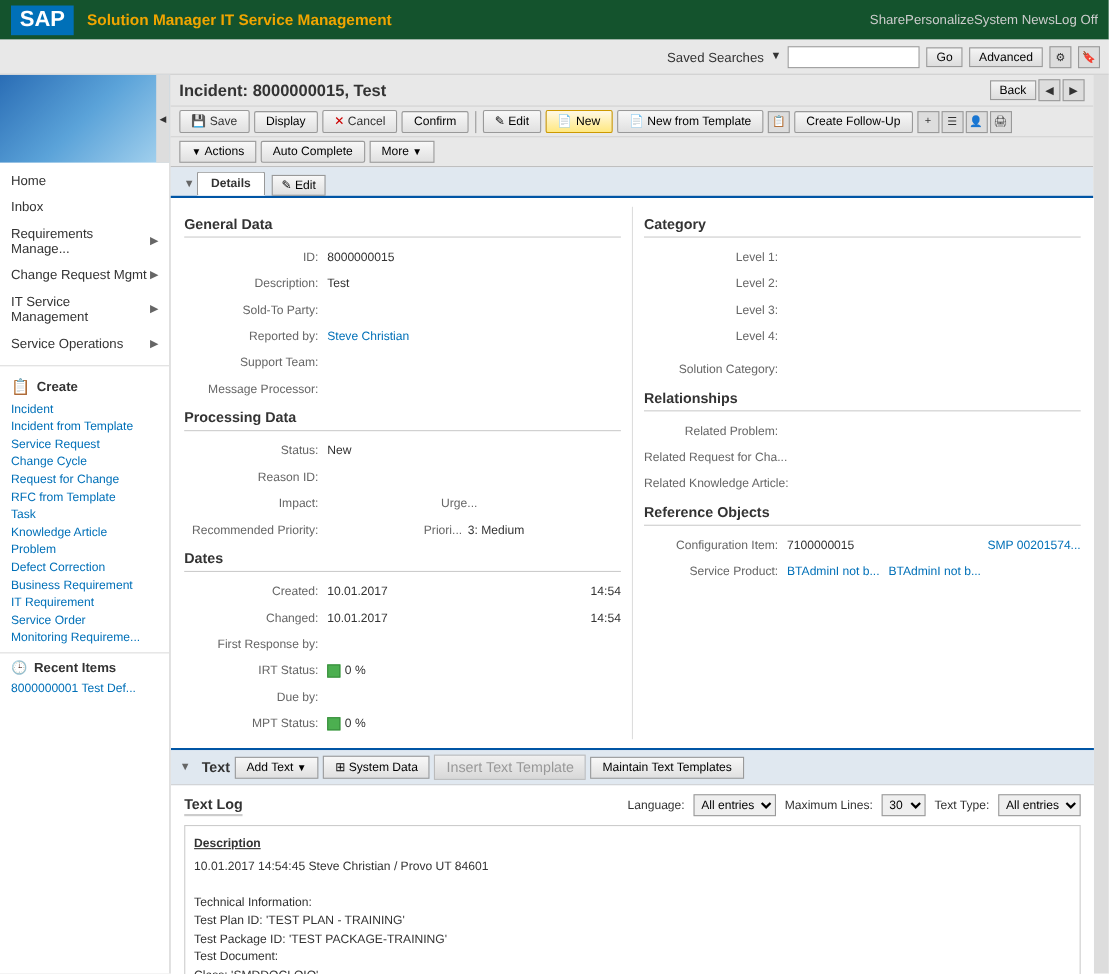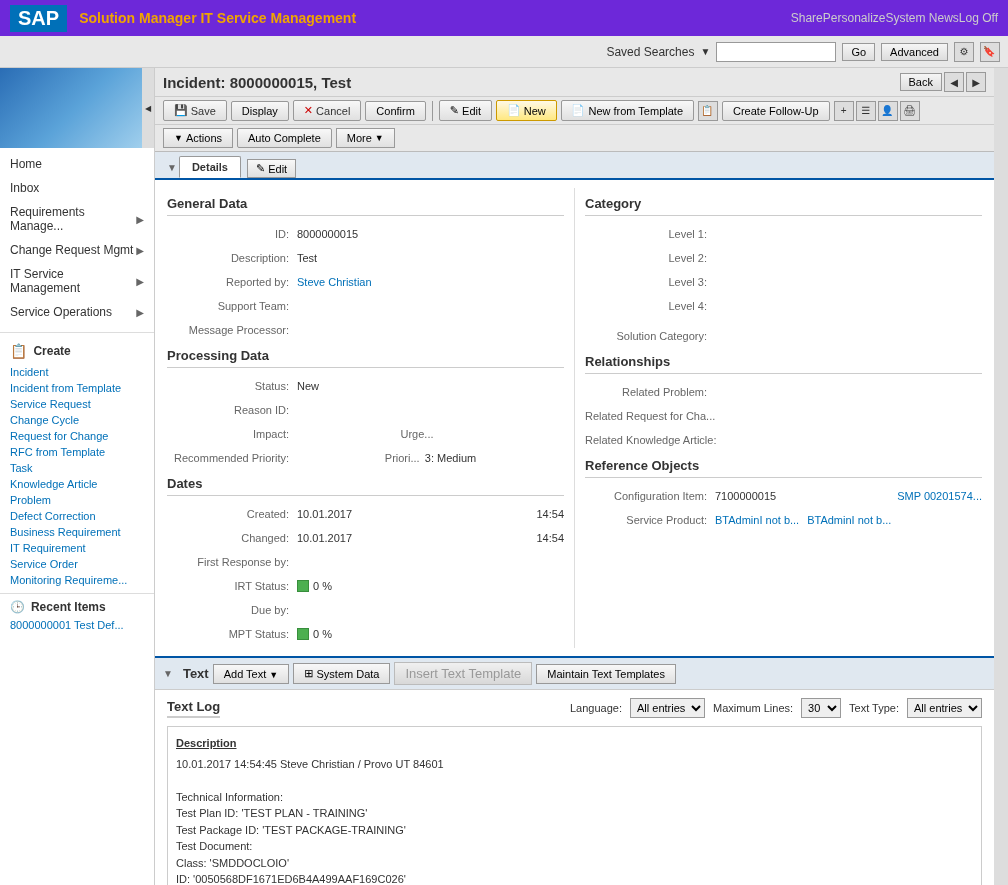--- a/index.html
+++ b/index.html
@@ -1,19 +1,19 @@
 <!DOCTYPE html>
 <html><head>
   <meta charset="utf-8">
   <style>
     * { box-sizing: border-box; margin: 0; padding: 0; }
     body { font-family: Arial, sans-serif; font-size: 12px; background: #f0f0f0; color: #333; overflow-x: hidden; }
 
     
-    .top-bar { background: #6d28d9; color: #fff; display: flex; align-items: center; padding: 0 10px; height: 36px; }
+    .top-bar { background: #14532d; color: #fff; display: flex; align-items: center; padding: 0 10px; height: 36px; }
     .sap-logo { color: #fff; font-weight: bold; font-size: 20px; background: #0070b8; padding: 2px 8px; margin-right: 12px; }
     .app-title { color: #f0a500; font-weight: bold; font-size: 14px; flex: 1; }
     .top-nav { display: flex; gap: 0; }
     .top-nav a { color: #ccc; text-decoration: none; font-size: 12px; cursor: pointer; }
 
     
     .search-bar { background: #e8e8e8; display: flex; align-items: center; justify-content: flex-end; padding: 4px 8px; gap: 6px; border-bottom: 1px solid #ccc; height: 32px; }
     .saved-searches-label { font-size: 12px; color: #333; }
     .search-input { width: 120px; height: 20px; border: 1px solid #999; padding: 2px 4px; font-size: 11px; }
     .btn-go { background: linear-gradient(to bottom, #f5f5f5, #ddd); border: 1px solid #999; padding: 2px 8px; font-size: 11px; cursor: pointer; }
@@ -289,20 +289,24 @@
             <div class="section-title">General Data</div>
             <div class="field-row">
               <span class="field-label">ID:</span>
               <span class="field-value">8000000015</span>
             </div>
             <div class="field-row">
               <span class="field-label">Description:</span>
               <span class="field-value">Test</span>
             </div>
             <div class="field-row">
+              <span class="field-label">Sold-To Party:</span>
+              <span class="field-value"></span>
+            </div>
+            <div class="field-row">
               <span class="field-label">Reported by:</span>
               <a class="field-value-link">Steve Christian</a>
             </div>
             <div class="field-row">
               <span class="field-label">Support Team:</span>
               <span class="field-value"></span>
             </div>
             <div class="field-row">
               <span class="field-label">Message Processor:</span>
               <span class="field-value"></span>

